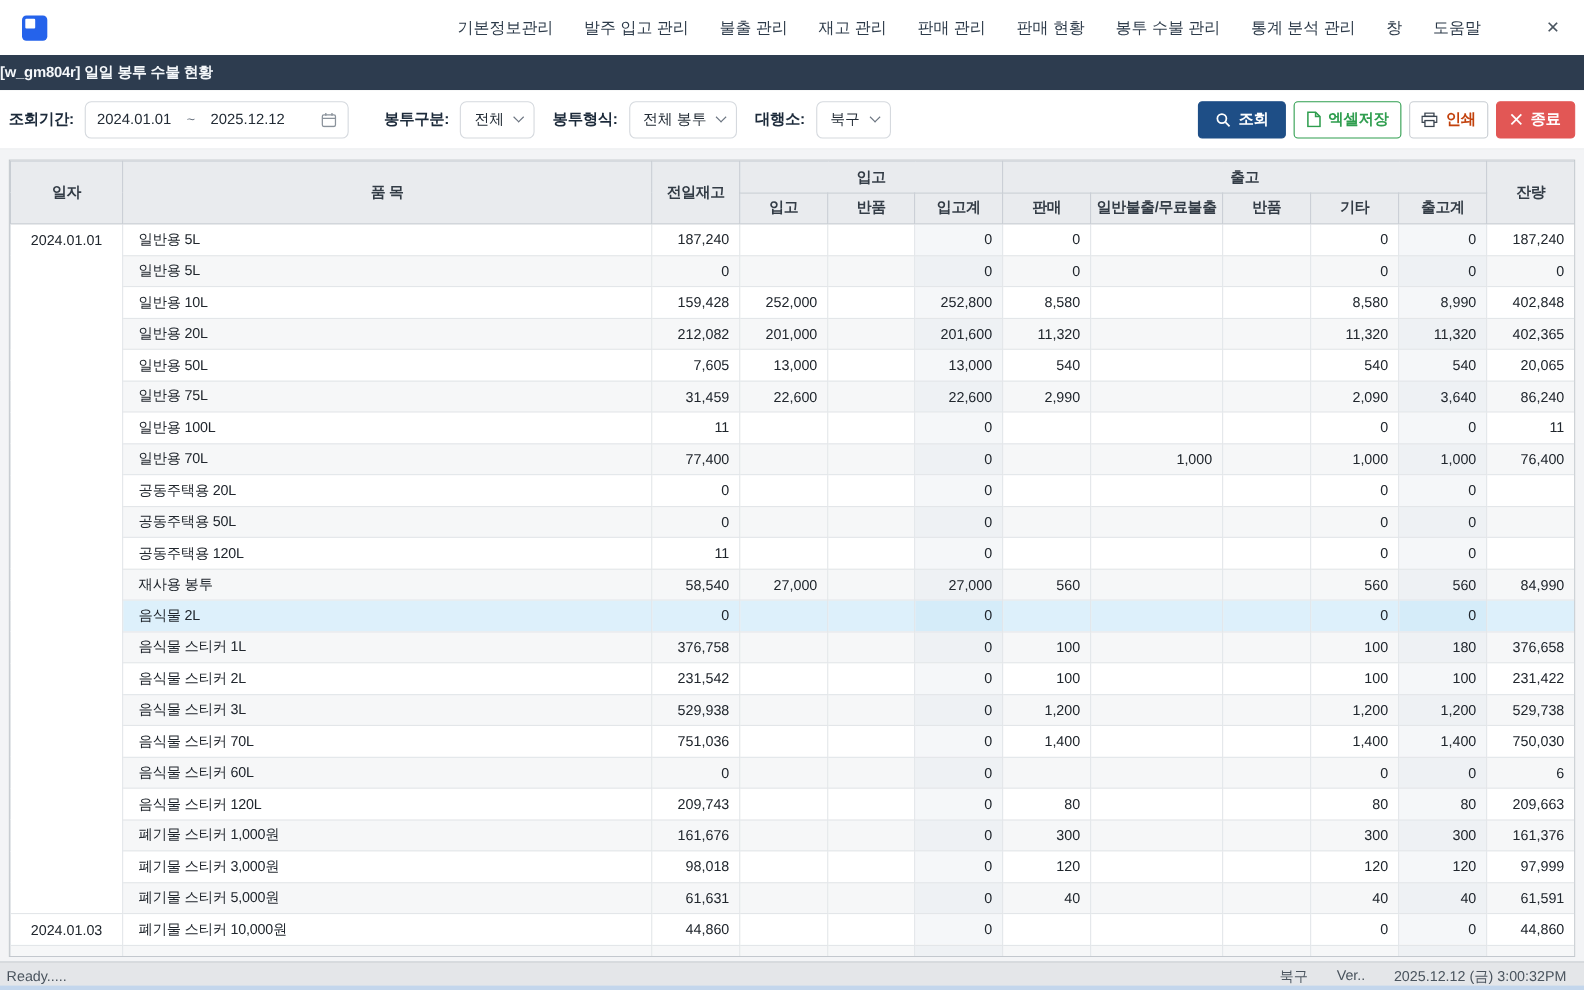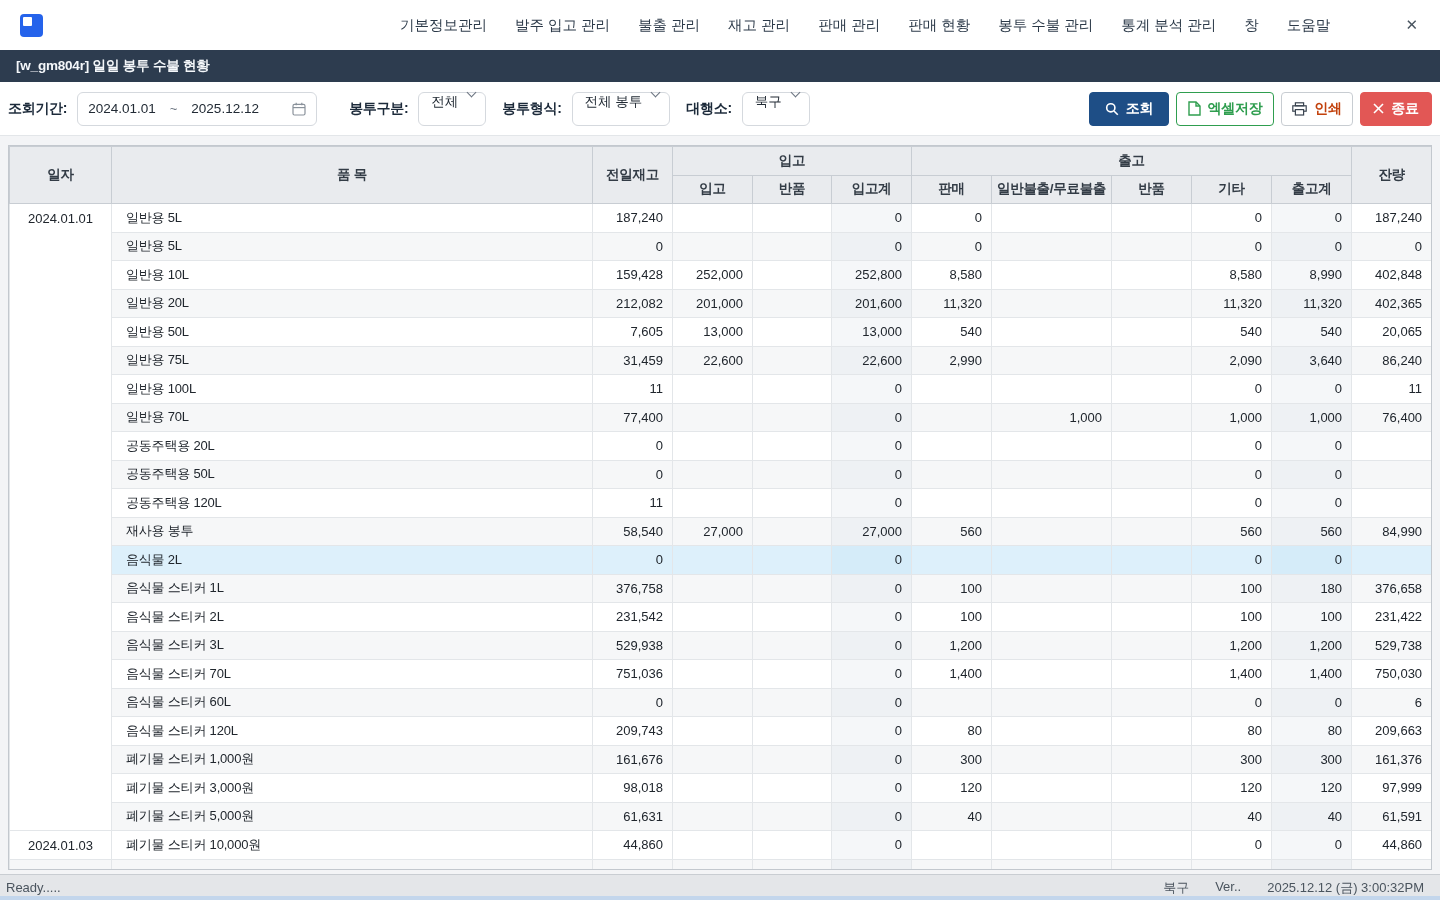--- a/index.html
+++ b/index.html
@@ -5,41 +5,41 @@
   * { margin:0; padding:0; box-sizing:border-box; }
   html,body { width:1440px; height:900px; overflow:hidden; background:#fff;
     font-family:"Liberation Sans","DejaVu Sans",sans-serif; }
 
   
   .topbar { position:absolute; left:0; top:0; width:1440px; height:50px; background:#ffffff; }
   .logo { position:absolute; left:20px; top:14px; width:23px; height:23px; background:#2563eb; border-radius:4px; }
   .logo::after { content:""; position:absolute; left:3px; top:3px; width:9px; height:9px; background:#ffffff; border-radius:1px; }
   .app-title { position:absolute; left:52px; top:0; height:50px; display:flex; align-items:center;
     font-size:16px; font-weight:700; color:#111f31; letter-spacing:-0.3px; }
-  .menu { position:absolute; left:400px; top:0; height:50px; display:flex; align-items:center; gap:28px; }
+  .menu { position:absolute; left:416px; top:0; height:50px; display:flex; align-items:center; gap:28px; }
   .menu-item { font-size:14.5px; font-weight:500; color:#2c3a49; white-space:nowrap; cursor:default; }
   .win-close { position:absolute; right:22px; top:0; height:50px; display:flex; align-items:center;
     font-size:15px; color:#4a5560; }
 
   
   .titlebar { position:absolute; left:0; top:50px; width:1440px; height:32px; background:#2d3c4f;
-    display:flex; align-items:center; padding-left:16px; }
+    display:flex; align-items:center; }
   .titlebar span { color:#f4f7fa; font-size:13.5px; font-weight:600; letter-spacing:-0.2px; }
 
   
   .filterbar { position:absolute; left:0; top:82px; width:1440px; height:54px; background:#ffffff;
     border-bottom:1px solid #e3e6e9; display:flex; align-items:center; }
   .flabel { font-size:14px; font-weight:700; color:#1c2a3a; white-space:nowrap; letter-spacing:-0.3px; }
   .datebox { margin-left:10px; width:240px; height:34px; border:1px solid #d5d9de; border-radius:6px;
     background:#fff; display:flex; align-items:center; padding:0 10px; }
   .datebox .dt { font-size:13.5px; color:#222b35; }
   .datebox .tilde { flex:0 0 auto; margin:0 14px; font-size:13px; color:#6b7480; }
   .datebox .sp { flex:1; }
   .selbox { height:34px; border:1px solid #d5d9de; border-radius:6px; background:#fff;
-    display:flex; align-items:flex-start; justify-content:space-between; padding:0 10px 0 12px; margin-left:10px; }
+    display:flex; align-items:center; justify-content:space-between; padding:0 10px 0 12px; margin-left:10px; }
   .selbox .val { font-size:13.5px; color:#222b35; white-space:nowrap; }
   .chev { width:7px; height:7px; border-right:1.6px solid #6b7480; border-bottom:1.6px solid #6b7480;
     transform:rotate(45deg); margin-left:10px; margin-top:-4px; }
   .btnrow { margin-left:auto; margin-right:8px; display:flex; gap:7px; }
   .btn { height:34px; border-radius:4px; display:flex; align-items:center; justify-content:center;
     gap:7px; font-size:14px; font-weight:600; letter-spacing:-0.3px; cursor:default; }
   .btn-search { width:80px; background:#1e4e86; border:1px solid #1e4e86; color:#fff; }
   .btn-excel  { width:98px; background:#fff; border:1px solid #2f9e4f; color:#2f9e4f; }
   .btn-print  { width:72px; background:#fff; border:1px solid #c8cdd2; color:#c2410c; }
   .btn-close  { width:72px; background:#e25755; border:1px solid #e25755; color:#fff; }

